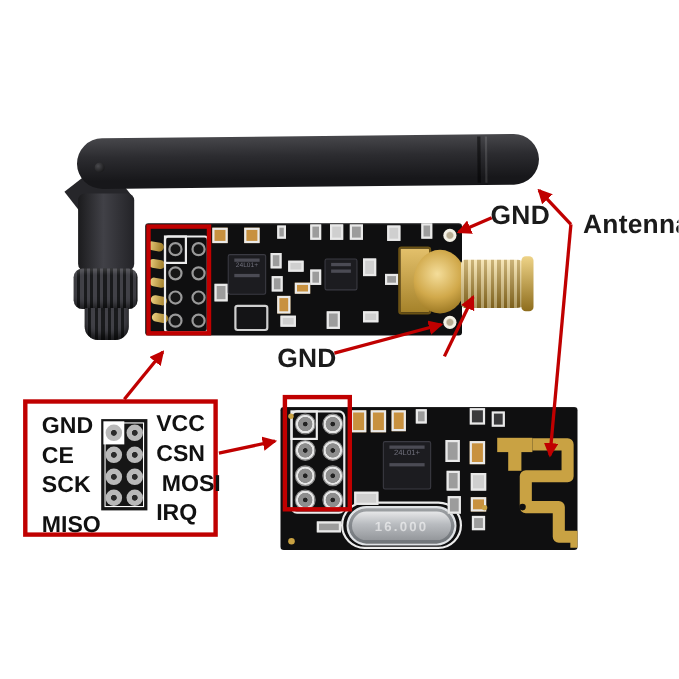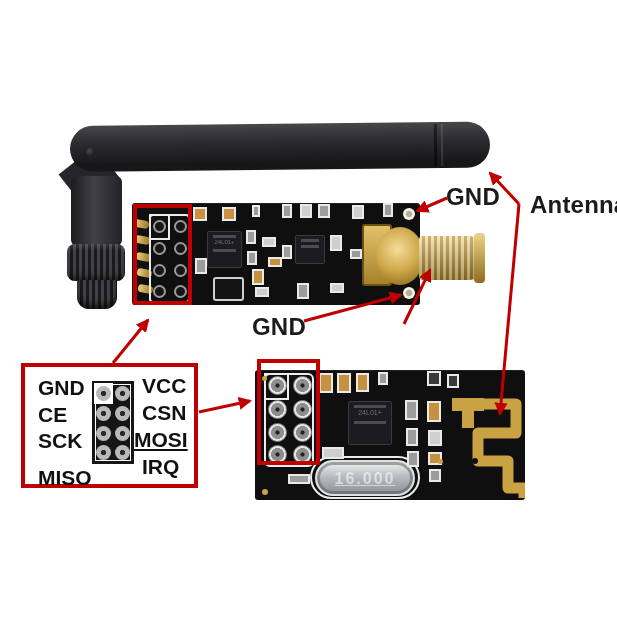--- a/index.html
+++ b/index.html
@@ -114,21 +114,21 @@
   <div class="label" style="left:530px;top:191px;">Antenna</div>
   <div class="label" style="left:252px;top:313px;">GND</div>
 
   <div class="redbox" style="left:21px;top:363px;width:177px;height:125px;background:#fff;z-index:30;">
       <span class="pinlbl" style="left:13px;top:9px;">GND</span>
       <span class="pinlbl" style="left:13px;top:36px;">CE</span>
       <span class="pinlbl" style="left:13px;top:62px;">SCK</span>
       <span class="pinlbl" style="left:13px;top:99px;text-align:center;">MISO</span>
       <span class="pinlbl" style="left:117px;top:7px;">VCC</span>
       <span class="pinlbl" style="left:117px;top:34px;text-align:right;">CSN</span>
-      <span class="pinlbl" style="left:109px;top:61px;text-decoration:underline;">MOSI</span>
+      <span class="pinlbl" style="left:122px;top:61px;">MOSI</span>
       <span class="pinlbl" style="left:117px;top:88px;">IRQ</span>
 
       <div class="abs" style="left:67px;top:14px;width:42px;height:83px;background:#161616;">
           <div class="abs" style="left:2px;top:2px;width:19px;height:21px;background:#fff;"></div>
           <div class="abs" style="left:3px;top:3px;width:34px;height:75px;border:1px solid #fff;"></div>
           <div class="abs" style="left:4px; top:5px; width:15px;height:15px;border-radius:50%;background:radial-gradient(circle,#2a2a2a 0 22%,#b9b9b9 28%);"></div>
           <div class="abs" style="left:23px;top:5px; width:15px;height:15px;border-radius:50%;background:radial-gradient(circle,#2a2a2a 0 22%,#b9b9b9 28%);"></div>
           <div class="abs" style="left:4px; top:25px;width:15px;height:15px;border-radius:50%;background:radial-gradient(circle,#2a2a2a 0 22%,#b9b9b9 28%);"></div>
           <div class="abs" style="left:23px;top:25px;width:15px;height:15px;border-radius:50%;background:radial-gradient(circle,#2a2a2a 0 22%,#b9b9b9 28%);"></div>
           <div class="abs" style="left:4px; top:45px;width:15px;height:15px;border-radius:50%;background:radial-gradient(circle,#2a2a2a 0 22%,#b9b9b9 28%);"></div>
@@ -155,21 +155,21 @@
       <div class="chip" style="left:93px;top:31px;width:42px;height:42px;">
           <div class="chipline"></div>
           <div class="chiptxt" style="font-size:7px;line-height:10px;">24L01+</div>
           <div class="chipline"></div>
       </div>
 
       <div class="silk" style="left:55px;top:86px;width:110px;height:43px;border-radius:22px;"></div>
       <div class="abs" style="left:60px;top:90px;width:100px;height:36px;border-radius:18px;box-sizing:border-box;
                   background:linear-gradient(180deg,#f2f2f3,#b9bcc0 45%,#8d9094);border:2px solid #dfe2e5;
                   box-shadow:inset 0 0 0 3px rgba(90,95,100,.55);text-align:center;">
-          <span style="font-size:16px;line-height:34px;letter-spacing:2px;color:rgba(255,255,255,.55);font-weight:700;text-decoration:underline;">16.000</span>
+          <span style="font-size:12px;line-height:34px;letter-spacing:2px;color:rgba(255,255,255,.55);font-weight:700;">16.000</span>
       </div>
 
       <div class="smd tan" style="left:64px;top:3px;width:14px;height:20px;"></div>
       <div class="smd tan" style="left:82px;top:3px;width:14px;height:20px;"></div>
       <div class="smd tan" style="left:101px;top:3px;width:13px;height:19px;"></div>
       <div class="smd" style="left:123px;top:2px;width:10px;height:13px;"></div>
       <div class="smd dark" style="left:172px;top:1px;width:14px;height:15px;"></div>
       <div class="smd dark" style="left:192px;top:4px;width:12px;height:14px;"></div>
       <div class="smd" style="left:150px;top:30px;width:13px;height:20px;"></div>
       <div class="smd tan" style="left:172px;top:31px;width:14px;height:21px;"></div>

